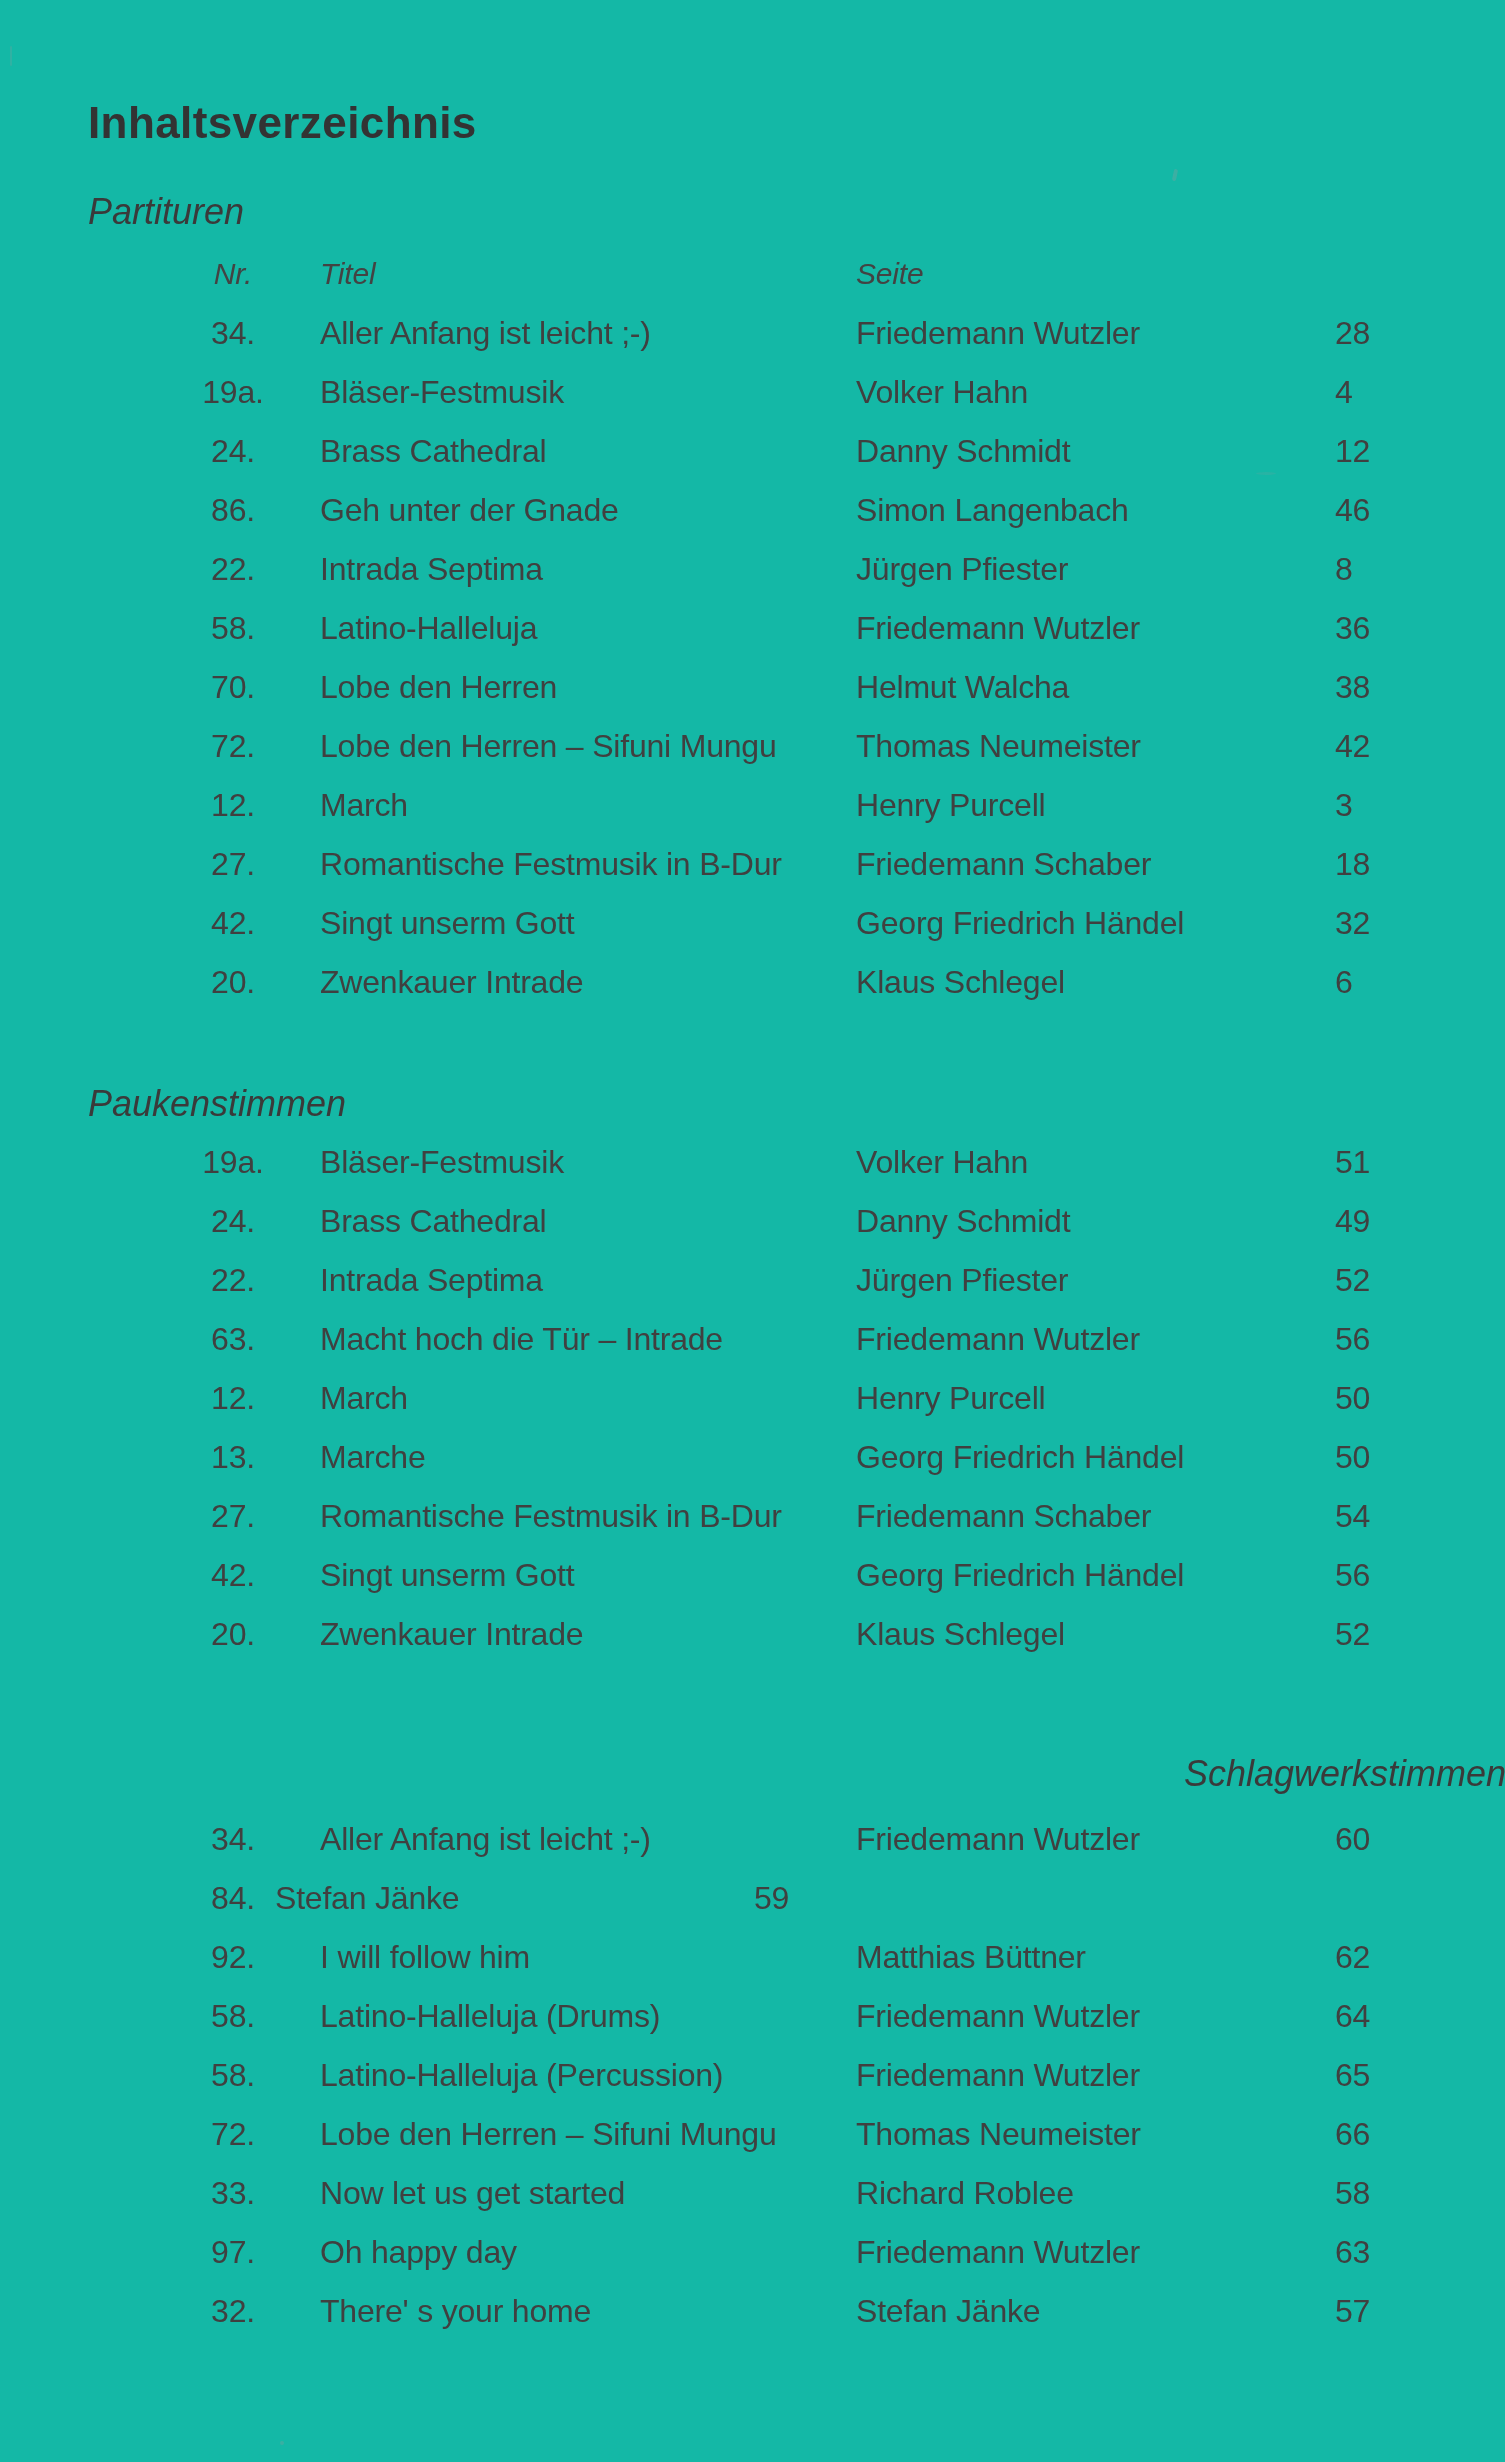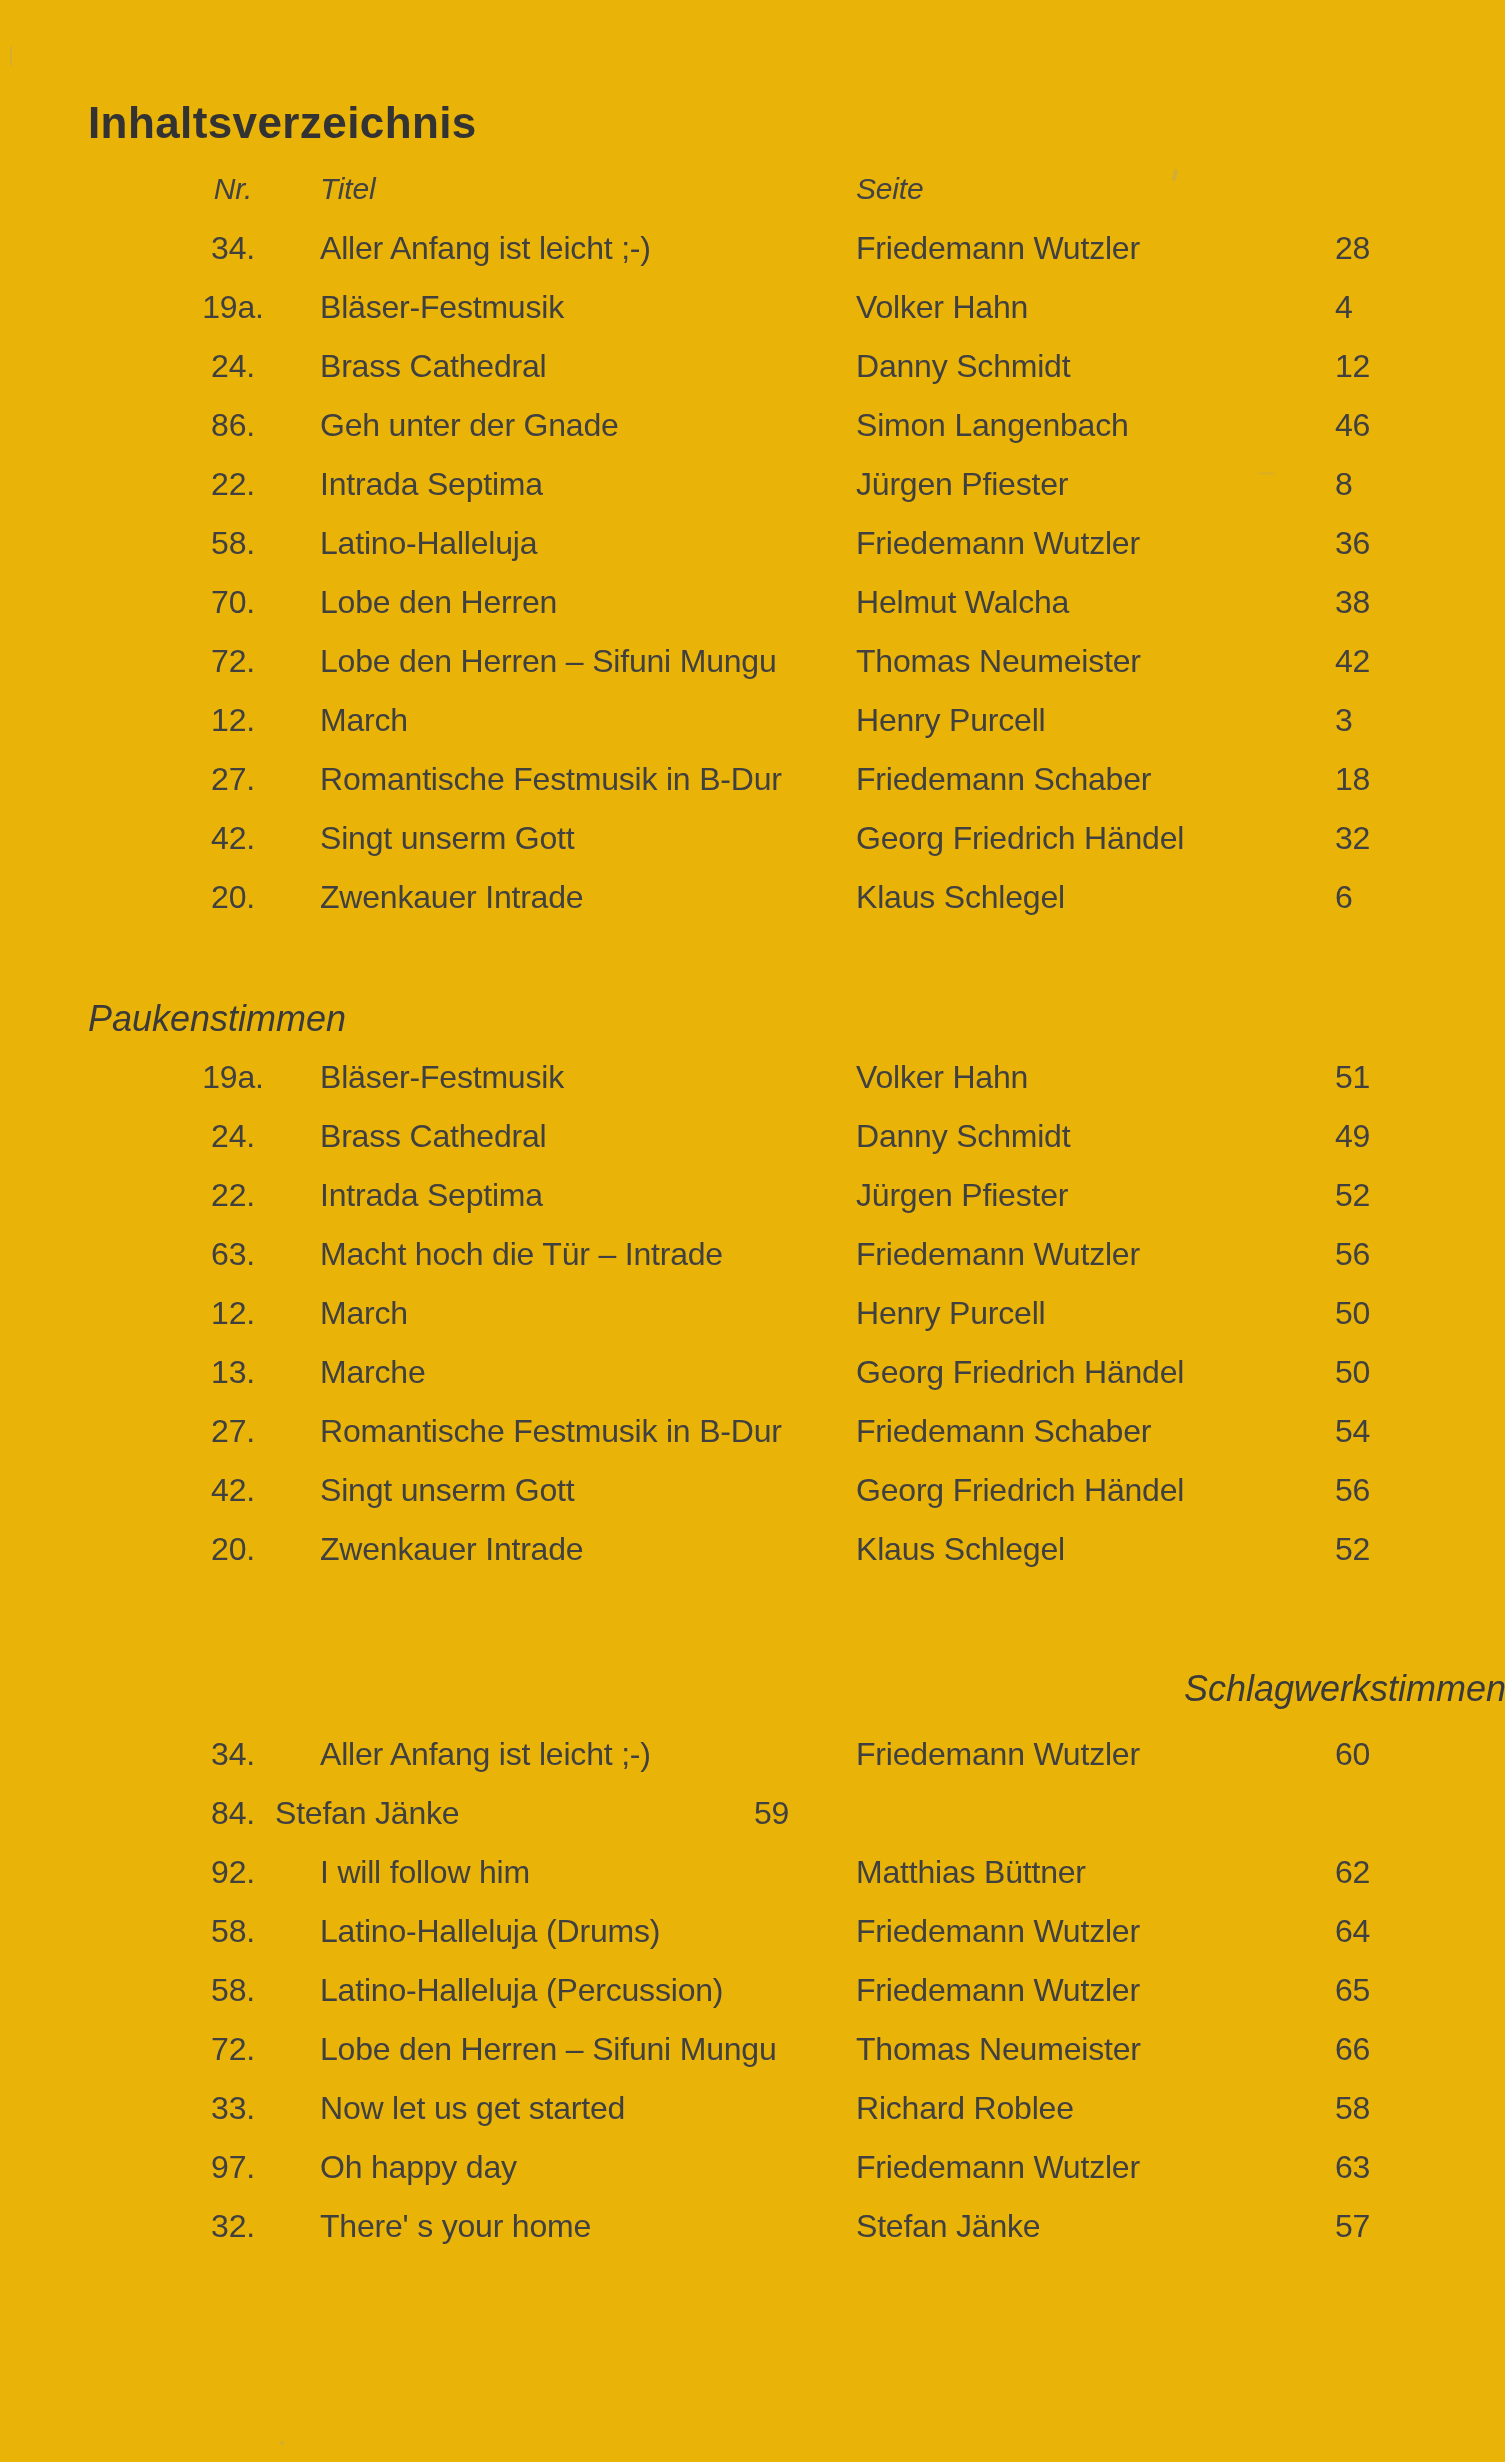--- a/index.html
+++ b/index.html
@@ -1,20 +1,20 @@
 <!DOCTYPE html>
 <html style="font-size:12px"><head>
 <meta charset="utf-8">
 <style>
   html, body { margin:0; padding:0; background:#ffffff; }
   .page {
     position: relative;
     width: 1506px;
     height: 2462px;
-    background: #eab308;
+    background: #14b8a6;
     overflow: hidden;
     font-family: "Liberation Sans", sans-serif;
     color: #3e3e3e;
   }
   .title {
     margin: 0;
     padding: 101px 0 0 88px;
     font-size: 44px;
     line-height: 1;
     font-weight: 700;
@@ -56,20 +56,21 @@
   .c-seite { flex: 1 1 auto; }
   .speck { position: absolute; background: #9a9a9a; }
 </style>
 </head>
 <body>
 
 <div class="page">
   <h1 class="title">Inhaltsverzeichnis</h1>
   <div id="sections">
   <section class="section">
+    <h2 class="section-heading">Partituren</h2>
     <div class="rows">
   <div class="row header-row">
     <span class="c-nr">Nr.</span>
     <span class="c-titel">Titel</span>
     <span class="c-seite">Seite</span>
   </div>
 
   <div class="row">
     <span class="c-nr">34.</span>
     <span class="c-titel">Aller Anfang ist leicht ;-)</span>

